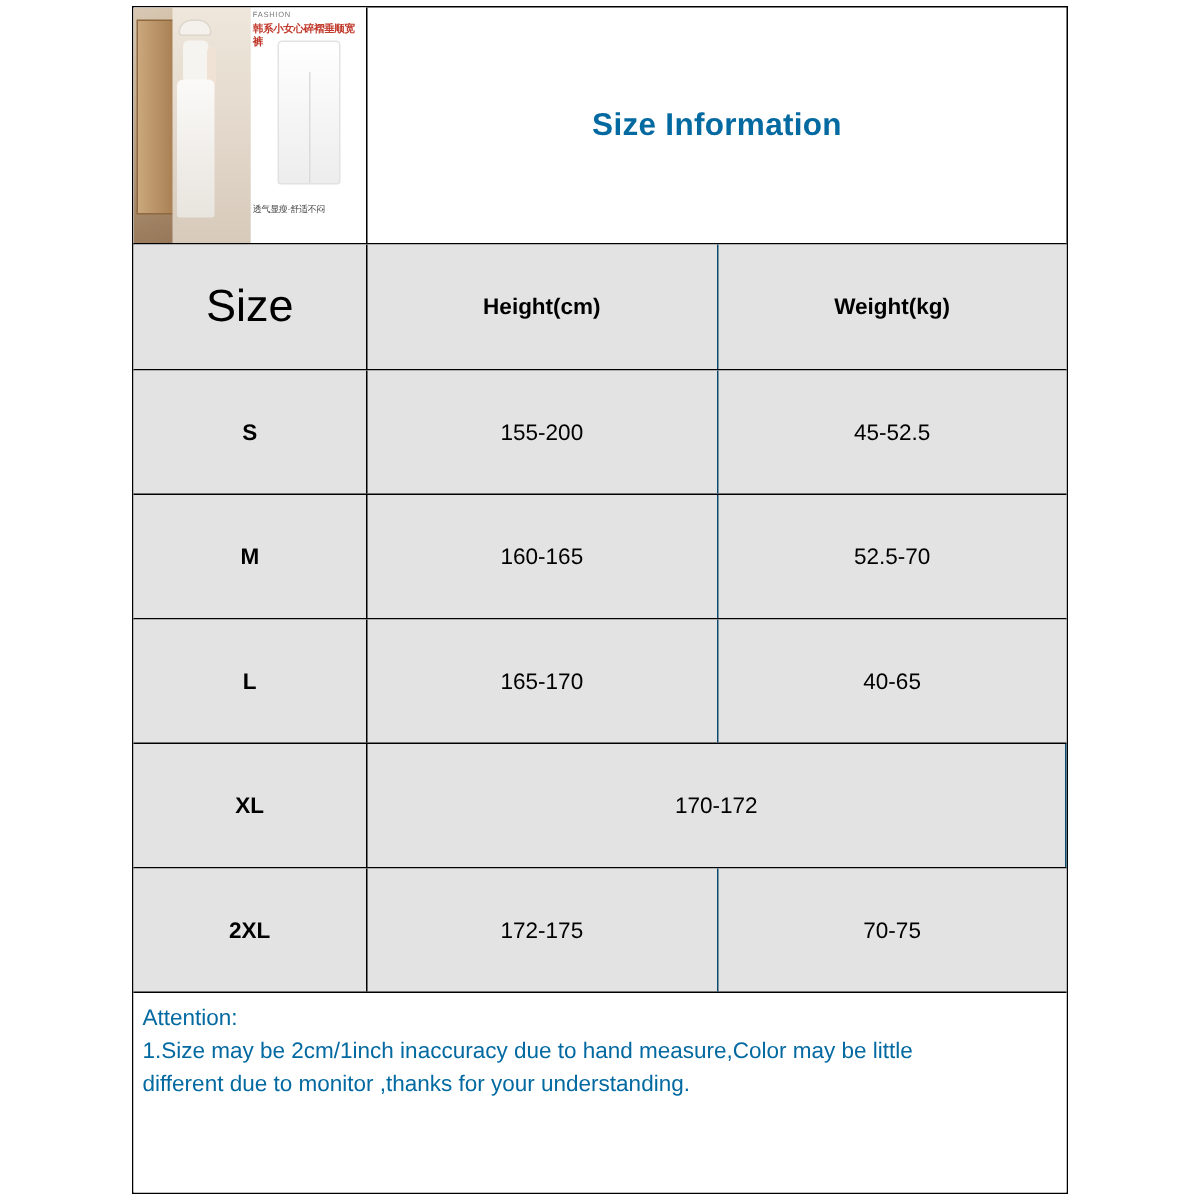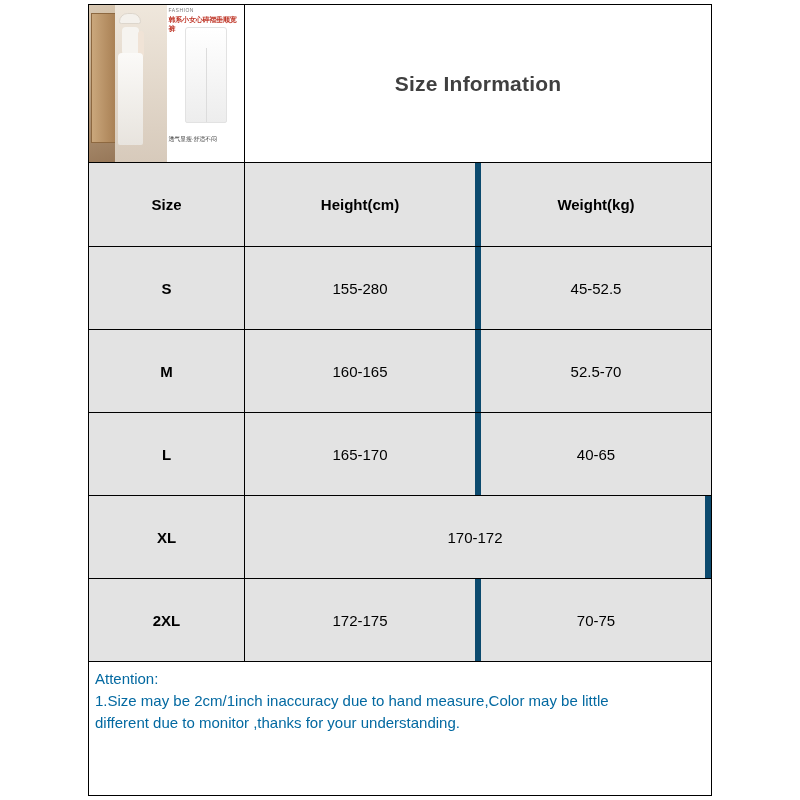--- a/index.html
+++ b/index.html
@@ -169,21 +169,21 @@
   }
   .title-cell {
     flex: 1;
     display: flex;
     align-items: center;
     justify-content: center;
   }
   .title-text {
     font-size: 21px;
     font-weight: bold;
-    color: #404040;
+    color: #0369a1;
     letter-spacing: 0.2px;
   }
   
   .table {
     display: flex;
     flex-direction: column;
     flex: 0 0 auto;
   }
   .trow {
     display: flex;
@@ -205,28 +205,28 @@
     box-sizing: border-box;
     text-align: center;
   }
   .c-size {
     width: 156px;
     min-width: 156px;
     border-right: 1px solid #000000;
   }
   .c-height {
     flex: 1;
-    border-right: 6px solid #0c4a6e;
+    border-right: 1px solid #0c4a6e;
   }
   .c-weight {
     flex: 1;
   }
   .hd-size {
-    font-size: 15px;
-    font-weight: bold;
+    font-size: 30px;
+    font-weight: normal;
   }
   .hd-col {
     font-size: 15px;
     font-weight: bold;
   }
   .bd-size {
     font-size: 15px;
     font-weight: bold;
   }
   .bd-val {
@@ -277,21 +277,21 @@
     <div class="table">
 
       <div class="trow head">
         <div class="cell c-size hd-size">Size</div>
         <div class="cell c-height hd-col">Height(cm)</div>
         <div class="cell c-weight hd-col">Weight(kg)</div>
       </div>
 
       <div class="trow body">
         <div class="cell c-size bd-size">S</div>
-        <div class="cell c-height bd-val">155-280</div>
+        <div class="cell c-height bd-val">155-200</div>
         <div class="cell c-weight bd-val">45-52.5</div>
       </div>
 
       <div class="trow body">
         <div class="cell c-size bd-size">M</div>
         <div class="cell c-height bd-val">160-165</div>
         <div class="cell c-weight bd-val">52.5-70</div>
       </div>
 
       <div class="trow body">

